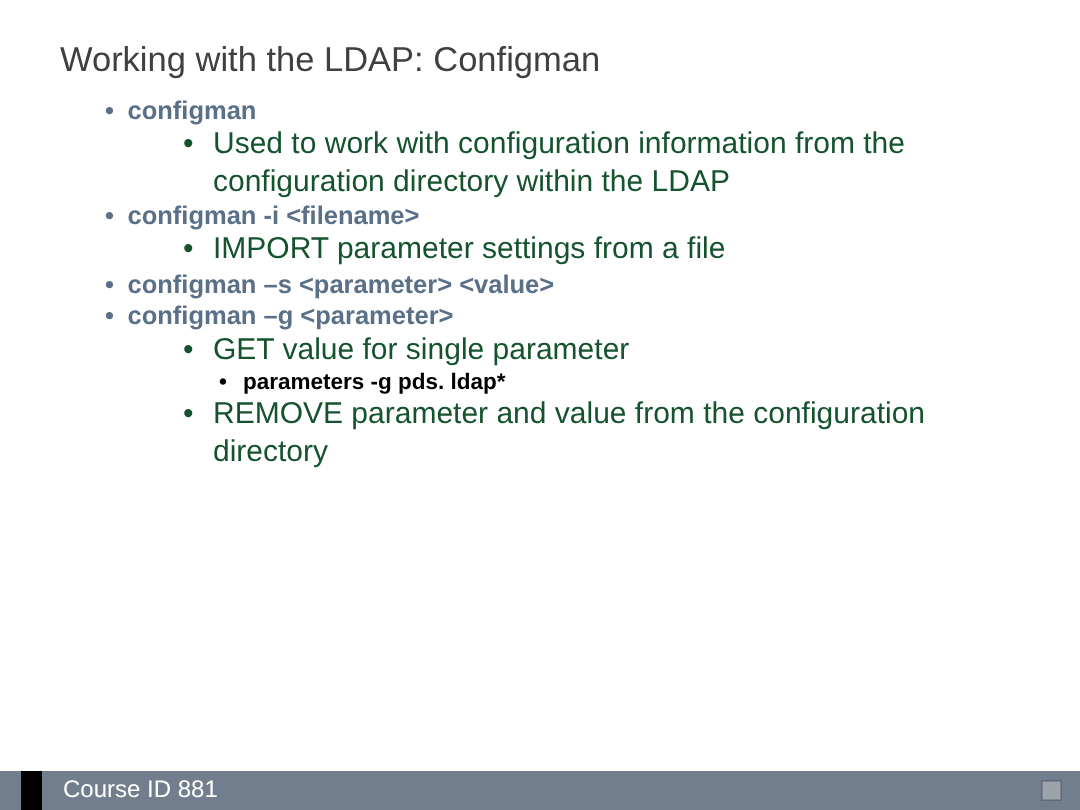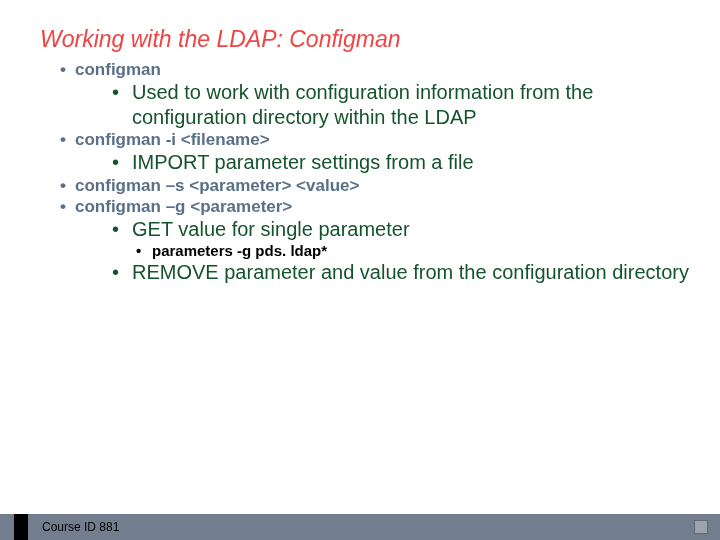--- a/index.html
+++ b/index.html
@@ -25,27 +25,26 @@
   .content {
     position: absolute;
     left: 40px;
     right: 30px;
     top: 26px;
   }
 
   .title {
     font-size: 23px;
     font-weight: 400;
-    color: #ef4444;
+    color: #404040;
     margin: 0 0 6px 0;
-    font-style: italic;
   }
 
   ul.outer {
-    margin: 0;
+    margin: 10px;
     padding: 0;
     list-style: none;
   }
 
   ul.outer > li {
     margin: 0;
     padding: 0;
   }
 
   .cmd-line {
@@ -116,22 +115,22 @@
     width: 14px;
     height: 26px;
     background: #000;
   }
   .footer-text {
     position: absolute;
     left: 42px;
     top: 0;
     height: 26px;
     line-height: 26px;
-    font-size: 12px;
-    color: #000000;
+    font-size: 16px;
+    color: #ffffff;
     font-weight: 400;
   }
   .footer-right-block {
     position: absolute;
     right: 12px;
     top: 6px;
     width: 14px;
     height: 14px;
     background: #9ca3ab;
     border: 1px solid #5f6a78;

